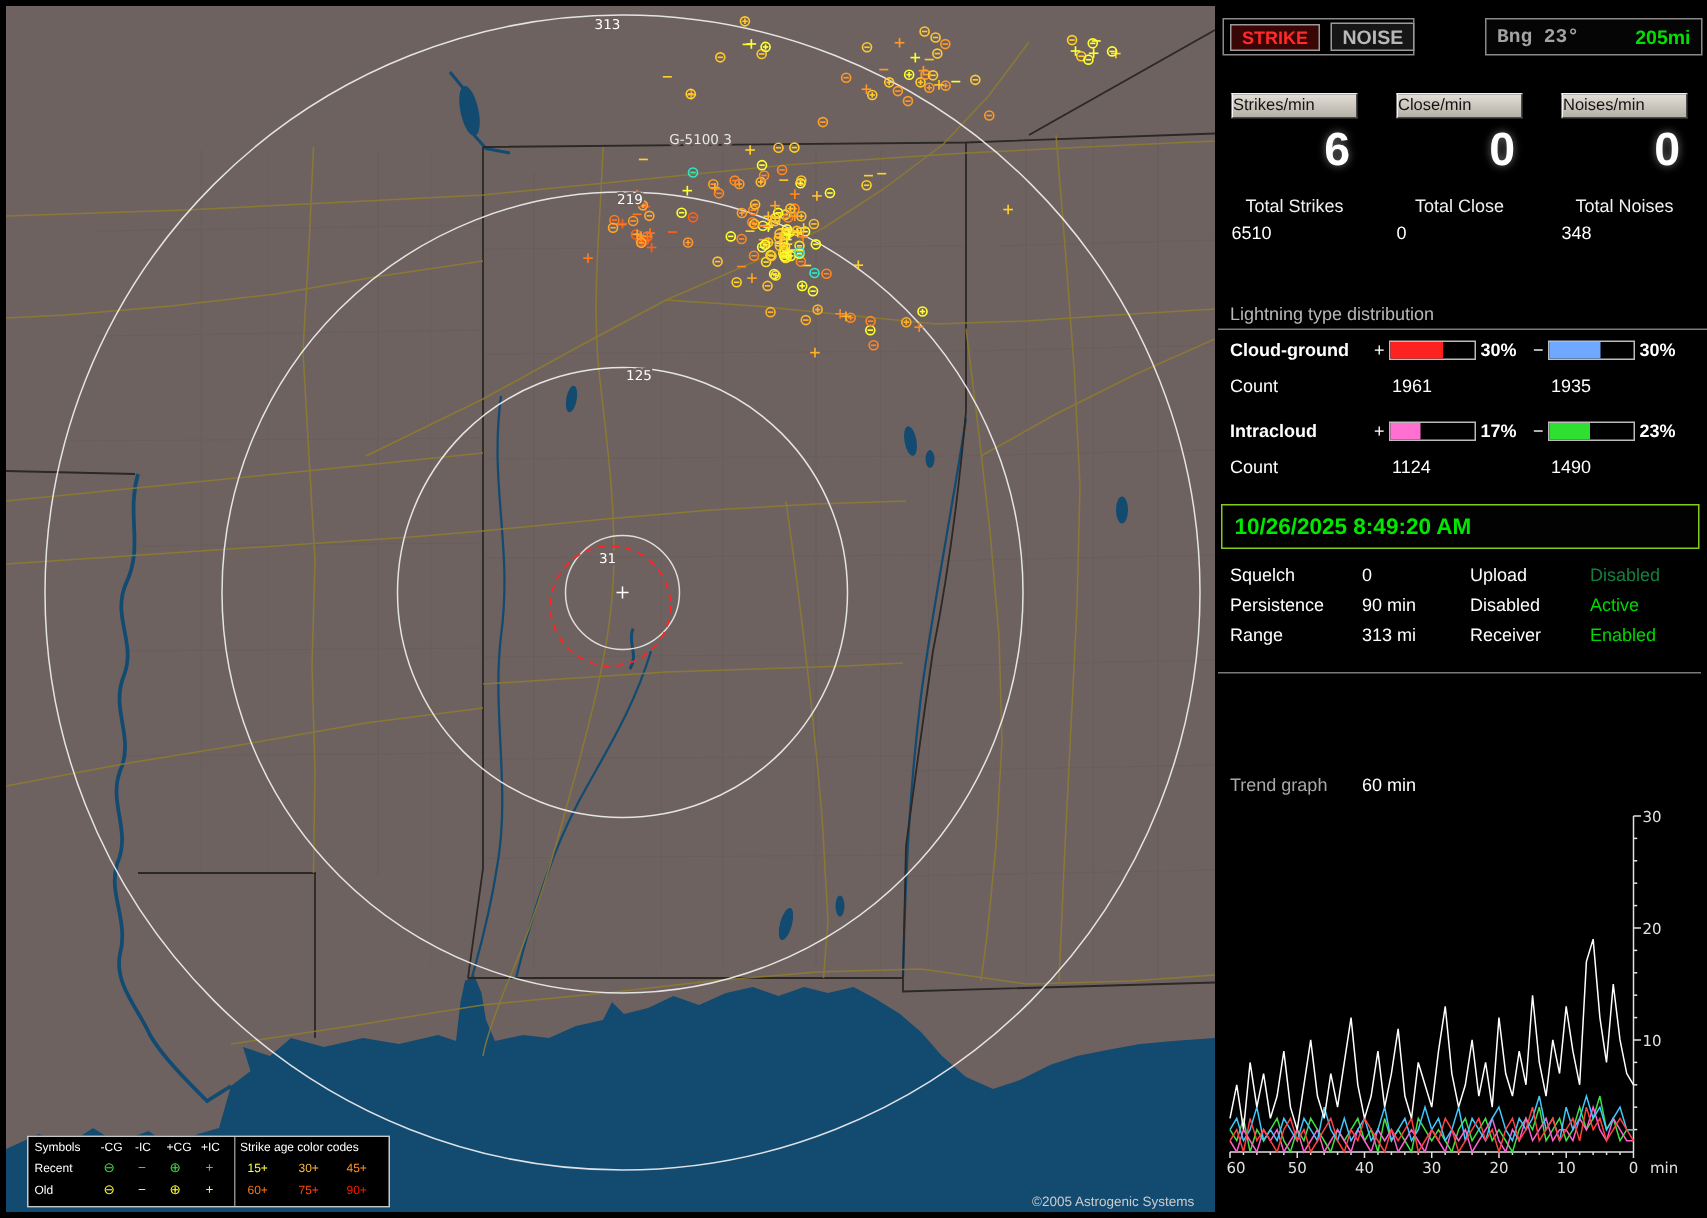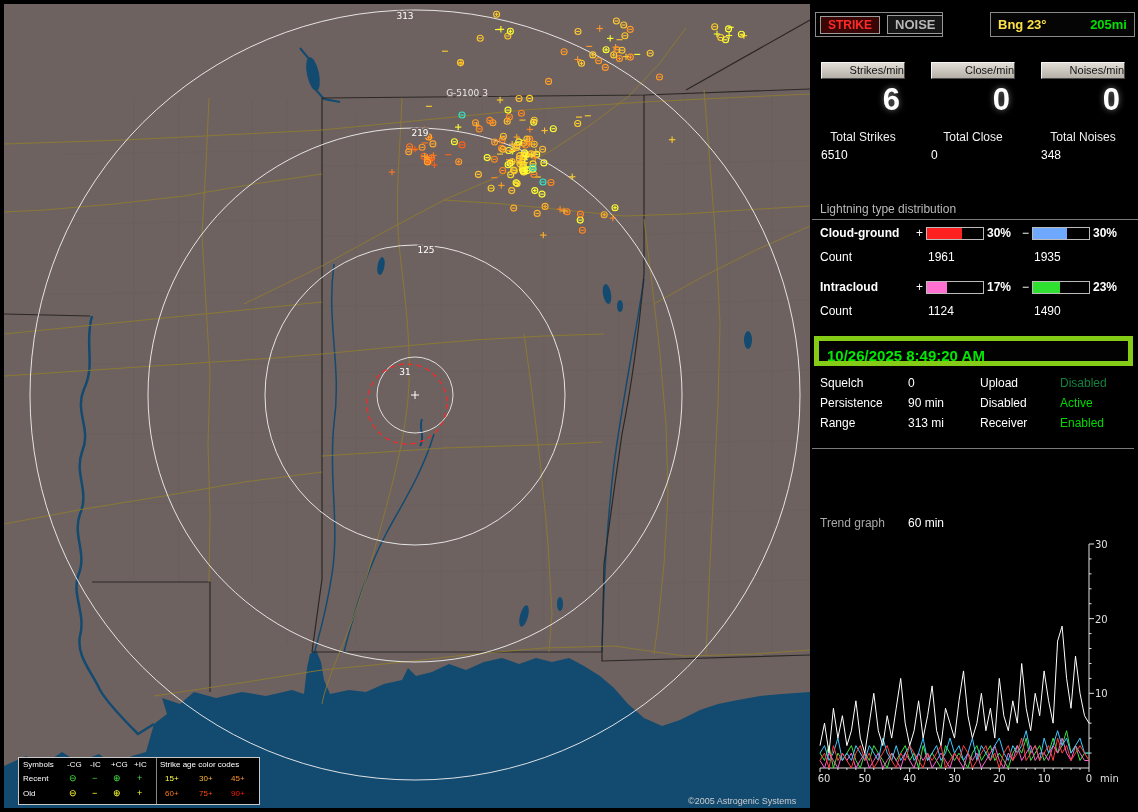--- a/index.html
+++ b/index.html
@@ -31,27 +31,27 @@
 
   .mode-box{position:absolute;left:3px;top:12px;width:128px;height:25px;border:1px solid #8a8a8a;
             display:flex;align-items:center;gap:7px;padding:0 4px;box-sizing:border-box;background:#000;}
   .btn-strike{border:1px solid #9a9a9a;background:#3a0505;color:#ff2a2a;font-weight:bold;
               font-size:12px;padding:1px 7px;cursor:default;}
   .btn-noise{border:1px solid #9a9a9a;background:#161616;color:#b8b8b8;font-weight:bold;
              font-size:13px;padding:1px 7px;cursor:default;}
   .bng-box{position:absolute;left:178px;top:12px;width:145px;height:25px;border:1px solid #8a8a8a;
            display:flex;align-items:center;justify-content:space-between;padding:0 7px;
            box-sizing:border-box;background:#050505;}
-  .bng-label{font-weight:bold;font-size:13px;color:#fde047;}
+  .bng-label{font-weight:bold;font-size:13px;color:#a3a3a3;font-family:Liberation Mono, monospace;}
   .bng-range{font-weight:bold;font-size:13px;color:#00e000;}
 
   .rate-btn{position:absolute;top:62px;width:84px;height:17px;
             background:linear-gradient(#e2ded6,#b4b0a8);border:1px solid;
             border-color:#f4f4f4 #4a4a4a #4a4a4a #f4f4f4;color:#141414;
-            font-size:11px;text-align:right;line-height:15px;cursor:default;box-sizing:border-box;}
+            font-size:11px;text-align:left;line-height:15px;cursor:default;box-sizing:border-box;}
   .rate-val{position:absolute;top:82px;width:84px;font-size:31px;font-weight:bold;text-align:right;
             padding-right:5px;box-sizing:border-box;color:#fff;text-shadow:0 0 6px rgba(255,255,255,.45);}
   .total-label{position:absolute;top:130px;width:84px;text-align:center;color:#f0f0f0;}
   .total-val{position:absolute;top:148px;width:84px;padding-right:2px;
              box-sizing:border-box;color:#fff;}
   .col0{left:9px}.col1{left:119px}.col2{left:229px}
 
   .dist-heading{position:absolute;left:0;top:202px;width:322px;color:#b8b8b8;
                 border-bottom:1px solid #7a7a7a;padding:0 0 3px 8px;}
   .dist-row{position:absolute;left:0;width:326px;height:14px;}
@@ -61,21 +61,21 @@
   .gauge{position:absolute;top:1px;width:56px;height:11px;border:1px solid #bbbbbb;background:#000;}
   .gauge.g1{left:114px}.gauge.g2{left:220px}
   .gauge i{display:block;height:100%;}
   .dist-row .pc1{position:absolute;left:175px;font-weight:bold;}
   .dist-row .pc2{position:absolute;left:281px;font-weight:bold;}
   .count-row{position:absolute;left:0;width:326px;height:14px;}
   .count-row .cl{position:absolute;left:8px;}
   .count-row .c1{position:absolute;left:116px;}
   .count-row .c2{position:absolute;left:222px;}
 
-  .dt-box{position:absolute;left:2px;top:336px;width:319px;height:30px;border:5px solid #84cc16;
+  .dt-box{position:absolute;left:2px;top:336px;width:319px;height:30px;border:1px solid #84cc16;
           line-height:30px;padding-left:8px;box-sizing:border-box;color:#00e800;
           font-weight:bold;font-size:15px;background:#020202;}
 
   .grid-row{position:absolute;left:0;width:326px;height:18px;}
   .grid-row .g0{position:absolute;left:8px;}
   .grid-row .gv0{position:absolute;left:96px;}
   .grid-row .g1c{position:absolute;left:168px;}
   .grid-row .gv1{position:absolute;left:248px;}
   .c-gray{color:#15803d}.c-green{color:#00d800}.c-lbl{color:#a8a8a8}.c-white{color:#ffffff}
 

